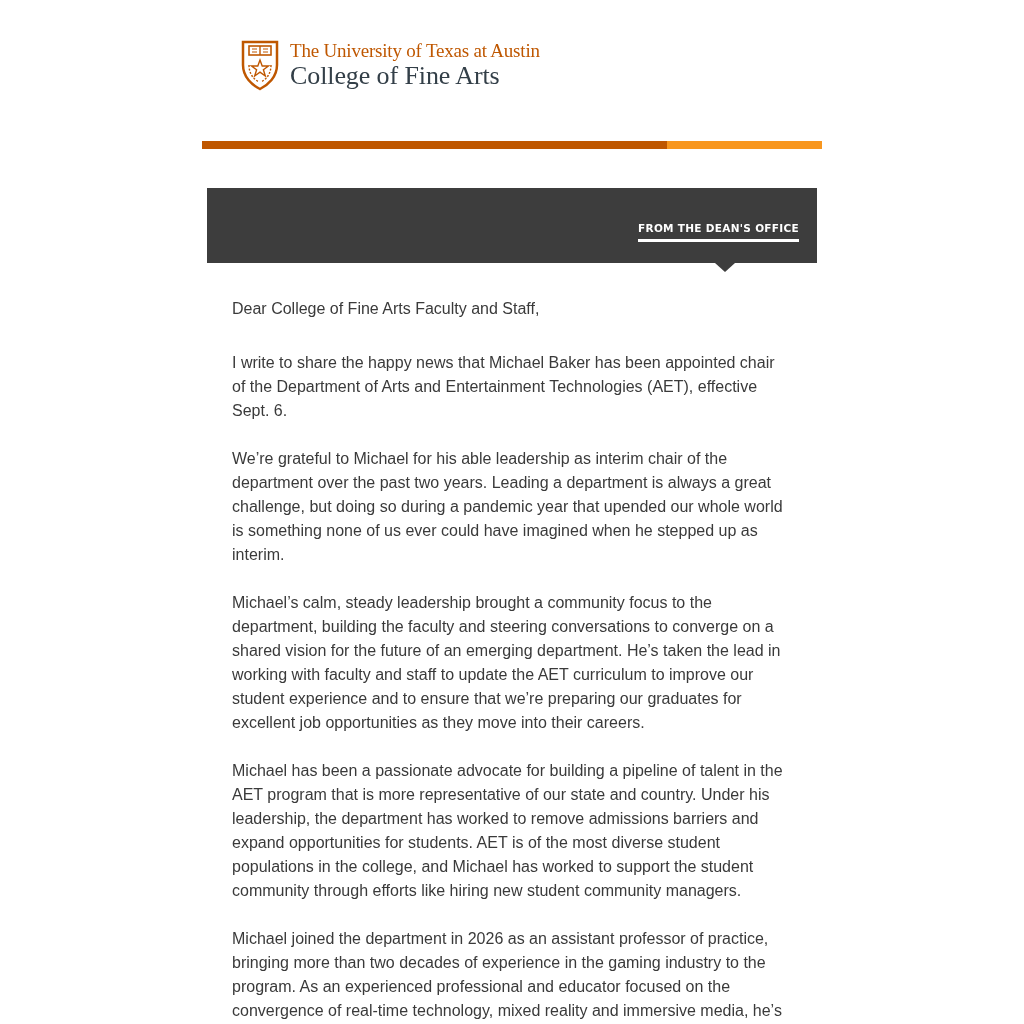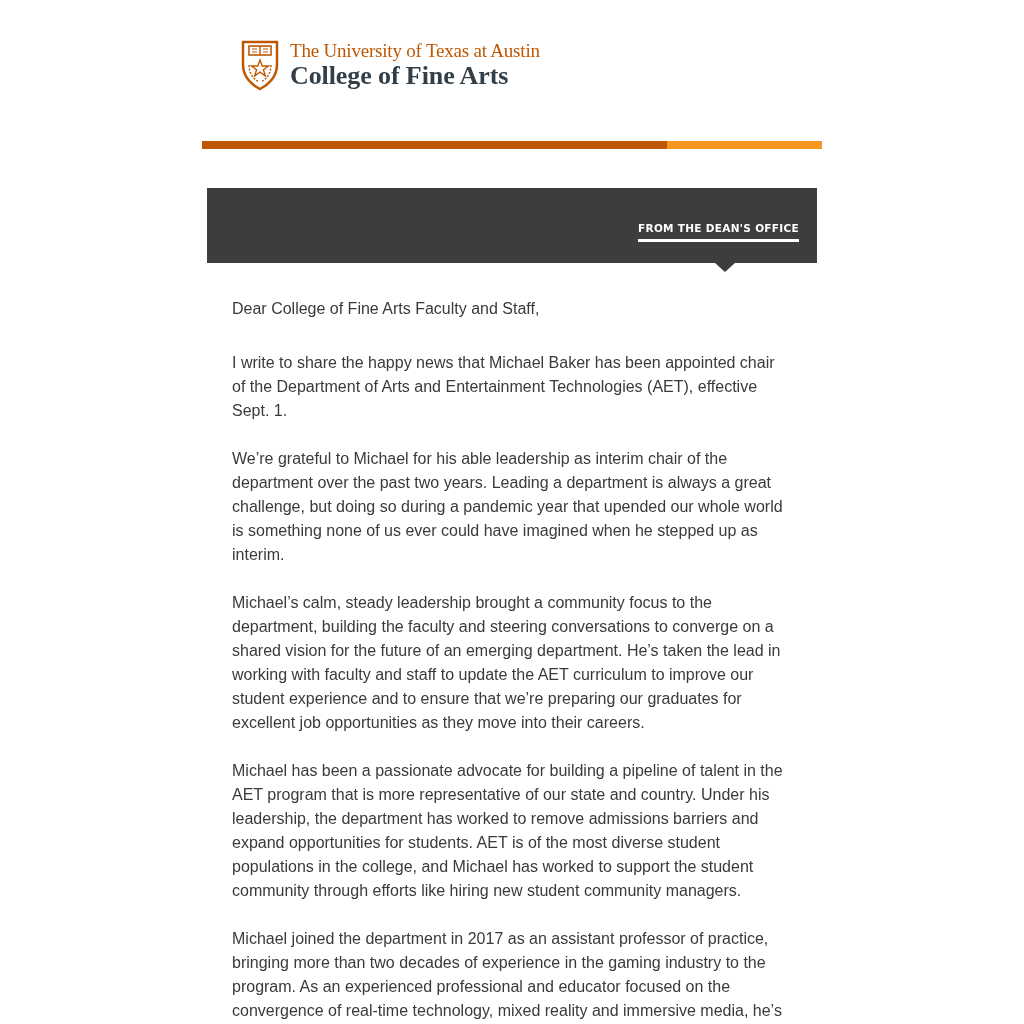--- a/index.html
+++ b/index.html
@@ -39,21 +39,20 @@
       line-height: 22px;
       letter-spacing: -0.2px;
       white-space: nowrap;
     }
     .logo-college {
       color: #333f48;
       font-size: 26px;
       line-height: 28px;
       white-space: nowrap;
       letter-spacing: -0.1px;
-      font-weight: bold;
     }
     .rule {
       position: absolute;
       left: 202px;
       top: 141px;
       width: 620px;
       height: 8px;
       display: flex;
     }
     .rule-dark {
@@ -138,18 +137,18 @@
   <div class="rule-light" style="background:#f8971f"></div>
 </div>
 
 <div class="banner" style="background:#3d3d3d">
   <span class="banner-label">FROM THE DEAN'S OFFICE</span>
   <div class="banner-pointer"></div>
 </div>
 
 <div class="content">
   <p class="salutation">Dear College of Fine Arts Faculty and Staff,</p>
-  <p>I write to share the happy news that Michael Baker has been appointed chair of the Department of Arts and Entertainment Technologies (AET), effective Sept. 1.</p>
+  <p>I write to share the happy news that Michael Baker has been appointed chair of the Department of Arts and Entertainment Technologies (AET), effective Sept. 6.</p>
   <p>We’re grateful to Michael for his able leadership as interim chair of the department over the past two years. Leading a department is always a great challenge, but doing so during a pandemic year that upended our whole world is something none of us ever could have imagined when he stepped up as interim.</p>
   <p>Michael’s calm, steady leadership brought a community focus to the department, building the faculty and steering conversations to converge on a shared vision for the future of an emerging department. He’s taken the lead in working with faculty and staff to update the AET curriculum to improve our student experience and to ensure that we’re preparing our graduates for excellent job opportunities as they move into their careers.</p>
   <p>Michael has been a passionate advocate for building a pipeline of talent in the AET program that is more representative of our state and country. Under his leadership, the department has worked to remove admissions barriers and expand opportunities for students. AET is of the most diverse student populations in the college, and Michael has worked to support the student community through efforts like hiring new student community managers.</p>
-  <p>Michael joined the department in 2017 as an assistant professor of practice, bringing more than two decades of experience in the gaming industry to the program. As an experienced professional and educator focused on the convergence of real-time technology, mixed reality and immersive media, he’s</p>
+  <p>Michael joined the department in 2026 as an assistant professor of practice, bringing more than two decades of experience in the gaming industry to the program. As an experienced professional and educator focused on the convergence of real-time technology, mixed reality and immersive media, he’s</p>
 </div>
 
 </body></html>

